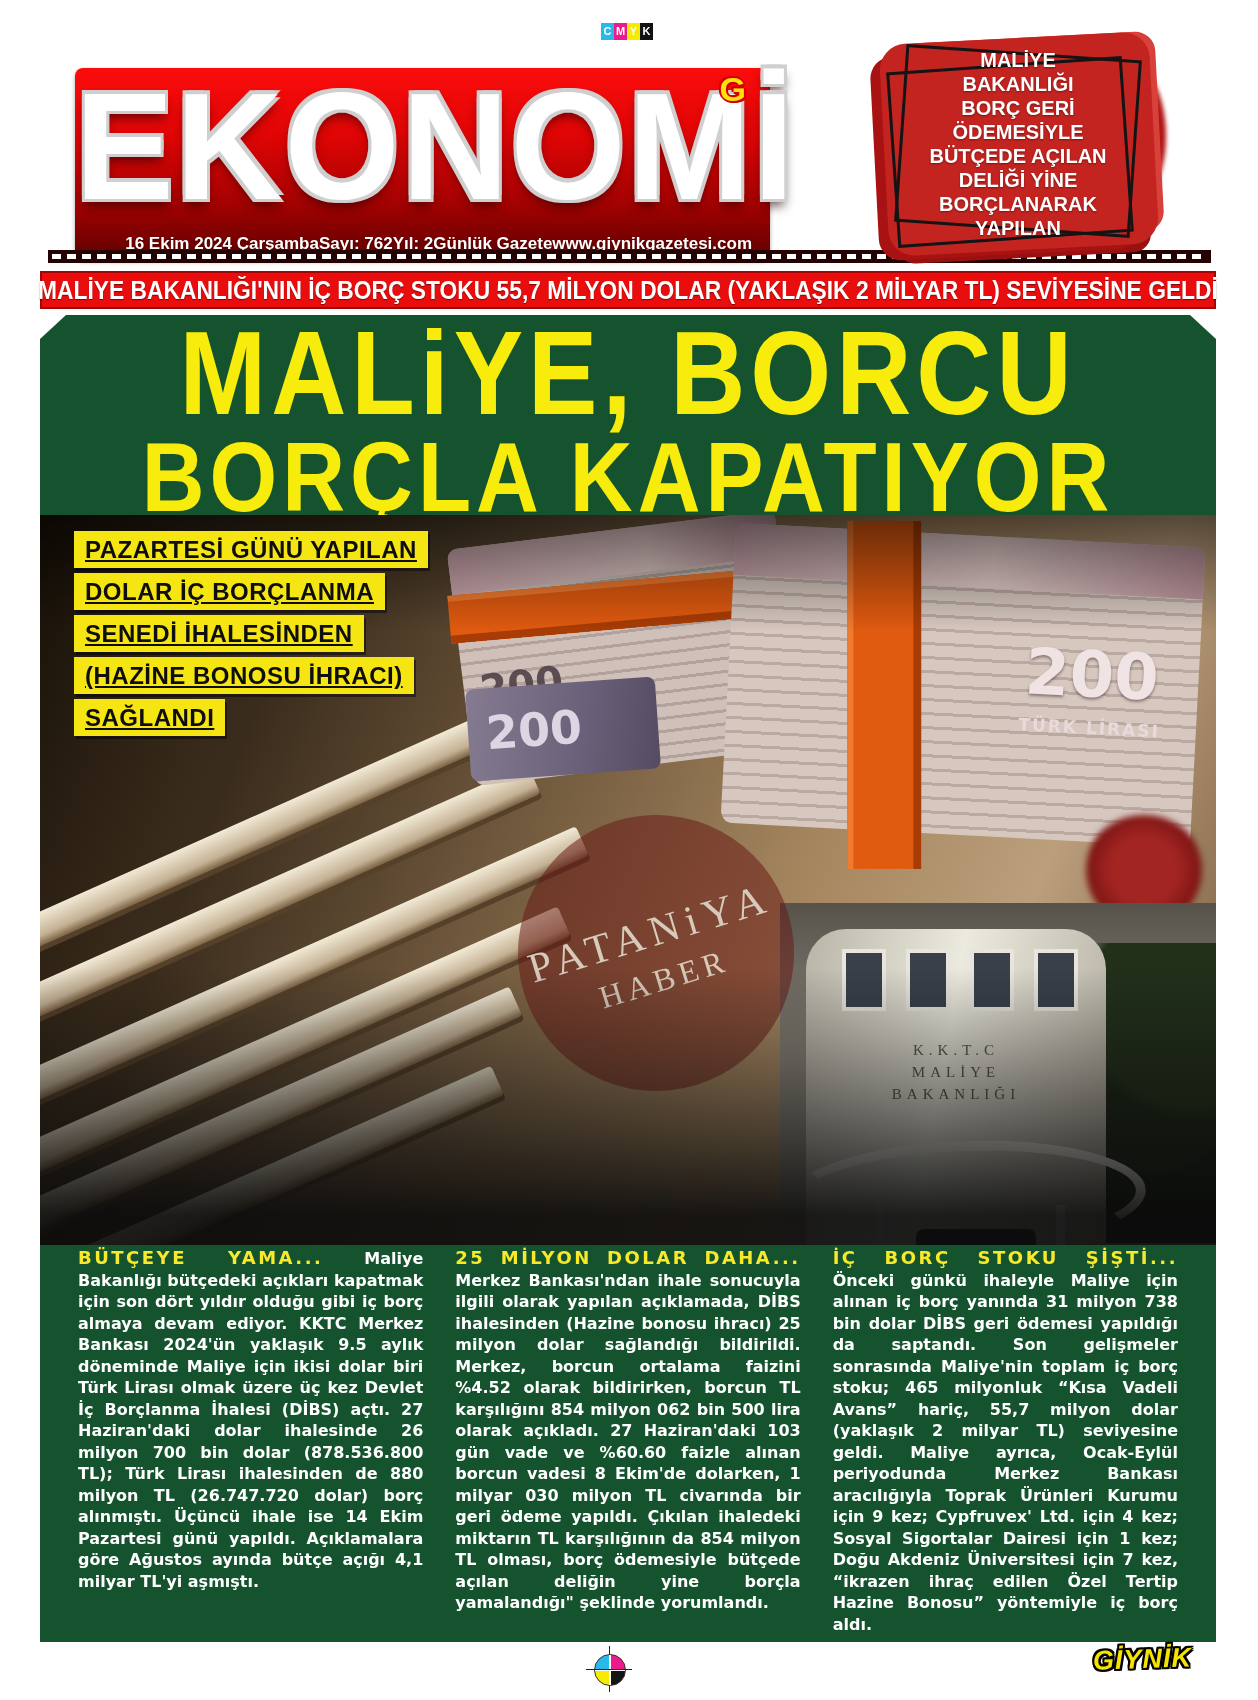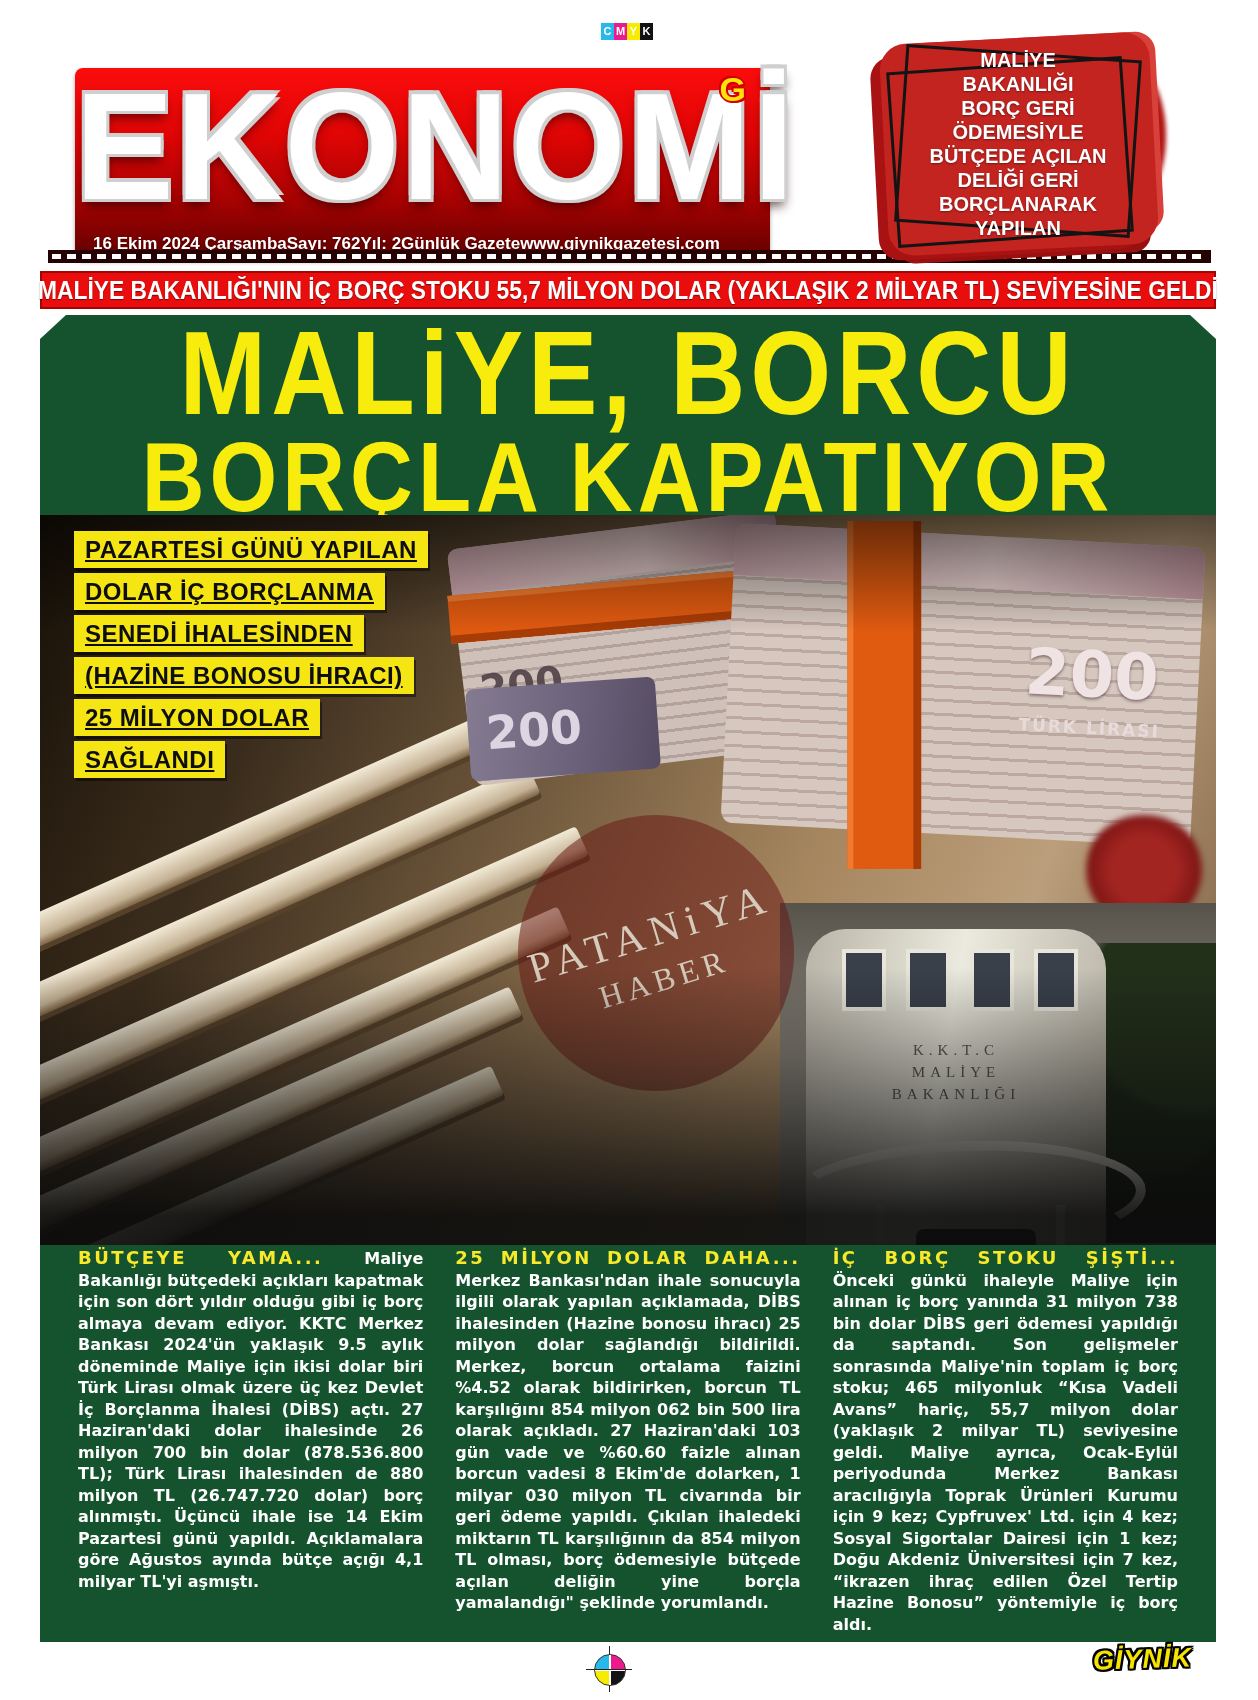--- a/index.html
+++ b/index.html
@@ -23,21 +23,21 @@
   .mast-title{position:absolute;left:0;right:0;top:2px;text-align:center;
               font:bold 148px/152px "Liberation Sans",sans-serif;letter-spacing:2px;
               color:#ffffff;transform:scaleY(1.03);
               text-shadow:-3px -3px 0 #cfcfcf,3px -3px 0 #cfcfcf,-3px 3px 0 #cfcfcf,
                           3px 3px 0 #cfcfcf,0 7px 10px rgba(40,0,0,.65);}
   .g-badge{position:absolute;right:24px;top:2px;font:bold 34px "Liberation Sans",sans-serif;
            color:#ffe20a;
            text-shadow:-2px 0 0 #d40000,2px 0 0 #d40000,0 -2px 0 #d40000,0 2px 0 #d40000,
                        -2px -2px 0 #d40000,2px 2px 0 #d40000;}
   .mast-info{position:absolute;left:0;right:0;bottom:6px;display:flex;
-             justify-content:flex-start;padding:0 18px;
+             justify-content:flex-end;padding:0 18px;
              font:bold 17px "Liberation Sans",sans-serif;color:#ffffff;
              text-shadow:0 1px 2px rgba(0,0,0,.5);}
 
   
   .dashbar{left:48px;top:250px;width:1163px;height:13px;background:#240202;}
   .dashbar::after{content:"";position:absolute;left:4px;right:4px;top:4px;height:5px;
                   background:repeating-linear-gradient(90deg,#fff 0 9px,transparent 9px 15px);}
 
   
   .badge{left:866px;top:26px;width:296px;height:238px;}
@@ -199,21 +199,21 @@
   <div class="splash2"></div>
   <div class="splash1"></div>
   <div class="frame1"></div>
   <div class="frame2"></div>
   <div class="badge-text">
     <div>MALİYE</div>
     <div>BAKANLIĞI</div>
     <div>BORÇ GERİ</div>
     <div>ÖDEMESİYLE</div>
     <div>BÜTÇEDE AÇILAN</div>
-    <div>DELİĞİ GERİ</div>
+    <div>DELİĞİ YİNE</div>
     <div>BORÇLANARAK</div>
     <div>YAPILAN</div>
   </div>
 </div>
 
 <div class="abs strap">
   <span>MALİYE BAKANLIĞI'NIN İÇ BORÇ STOKU 55,7 MİLYON DOLAR (YAKLAŞIK 2 MİLYAR TL) SEVİYESİNE GELDİ</span>
 </div>
 
 <div class="abs mainbox">
@@ -264,21 +264,20 @@
       <div class="wm1">PATANiYA</div>
       <div class="wm2">HABER</div>
     </div>
   </div>
 
   <div class="subhead">
     <div>PAZARTESİ GÜNÜ YAPILAN</div>
     <div>DOLAR İÇ BORÇLANMA</div>
     <div>SENEDİ İHALESİNDEN</div>
     <div>(HAZİNE BONOSU İHRACI)</div>
-    <div>25 MİLYON DOLAR</div>
     <div>SAĞLANDI</div>
   </div>
 
   <div class="articles">
     <div class="col">
       <p><span class="kicker">BÜTÇEYE YAMA... </span><span>Maliye Bakanlığı bütçedeki açıkları kapatmak için son dört yıldır olduğu gibi iç borç almaya devam ediyor. KKTC Merkez Bankası 2024'ün yaklaşık 9.5 aylık döneminde Maliye için ikisi dolar biri Türk Lirası olmak üzere üç kez Devlet İç Borçlanma İhalesi (DİBS) açtı. 27 Haziran'daki dolar ihalesinde 26 milyon 700 bin dolar (878.536.800 TL); Türk Lirası ihalesinden de 880 milyon TL (26.747.720 dolar) borç alınmıştı. Üçüncü ihale ise 14 Ekim Pazartesi günü yapıldı. Açıklamalara göre Ağustos ayında bütçe açığı 4,1 milyar TL'yi aşmıştı.</span></p>
     </div>
     <div class="col">
       <p><span class="kicker">25 MİLYON DOLAR DAHA... </span><span>Merkez Bankası'ndan ihale sonucuyla ilgili olarak yapılan açıklamada, DİBS ihalesinden (Hazine bonosu ihracı) 25 milyon dolar sağlandığı bildirildi. Merkez, borcun ortalama faizini %4.52 olarak bildirirken, borcun TL karşılığını 854 milyon 062 bin 500 lira olarak açıkladı. 27 Haziran'daki 103 gün vade ve %60.60 faizle alınan borcun vadesi 8 Ekim'de dolarken, 1 milyar 030 milyon TL civarında bir geri ödeme yapıldı. Çıkılan ihaledeki miktarın TL karşılığının da 854 milyon TL olması, borç ödemesiyle bütçede açılan deliğin yine borçla yamalandığı" şeklinde yorumlandı.</span></p>
     </div>

